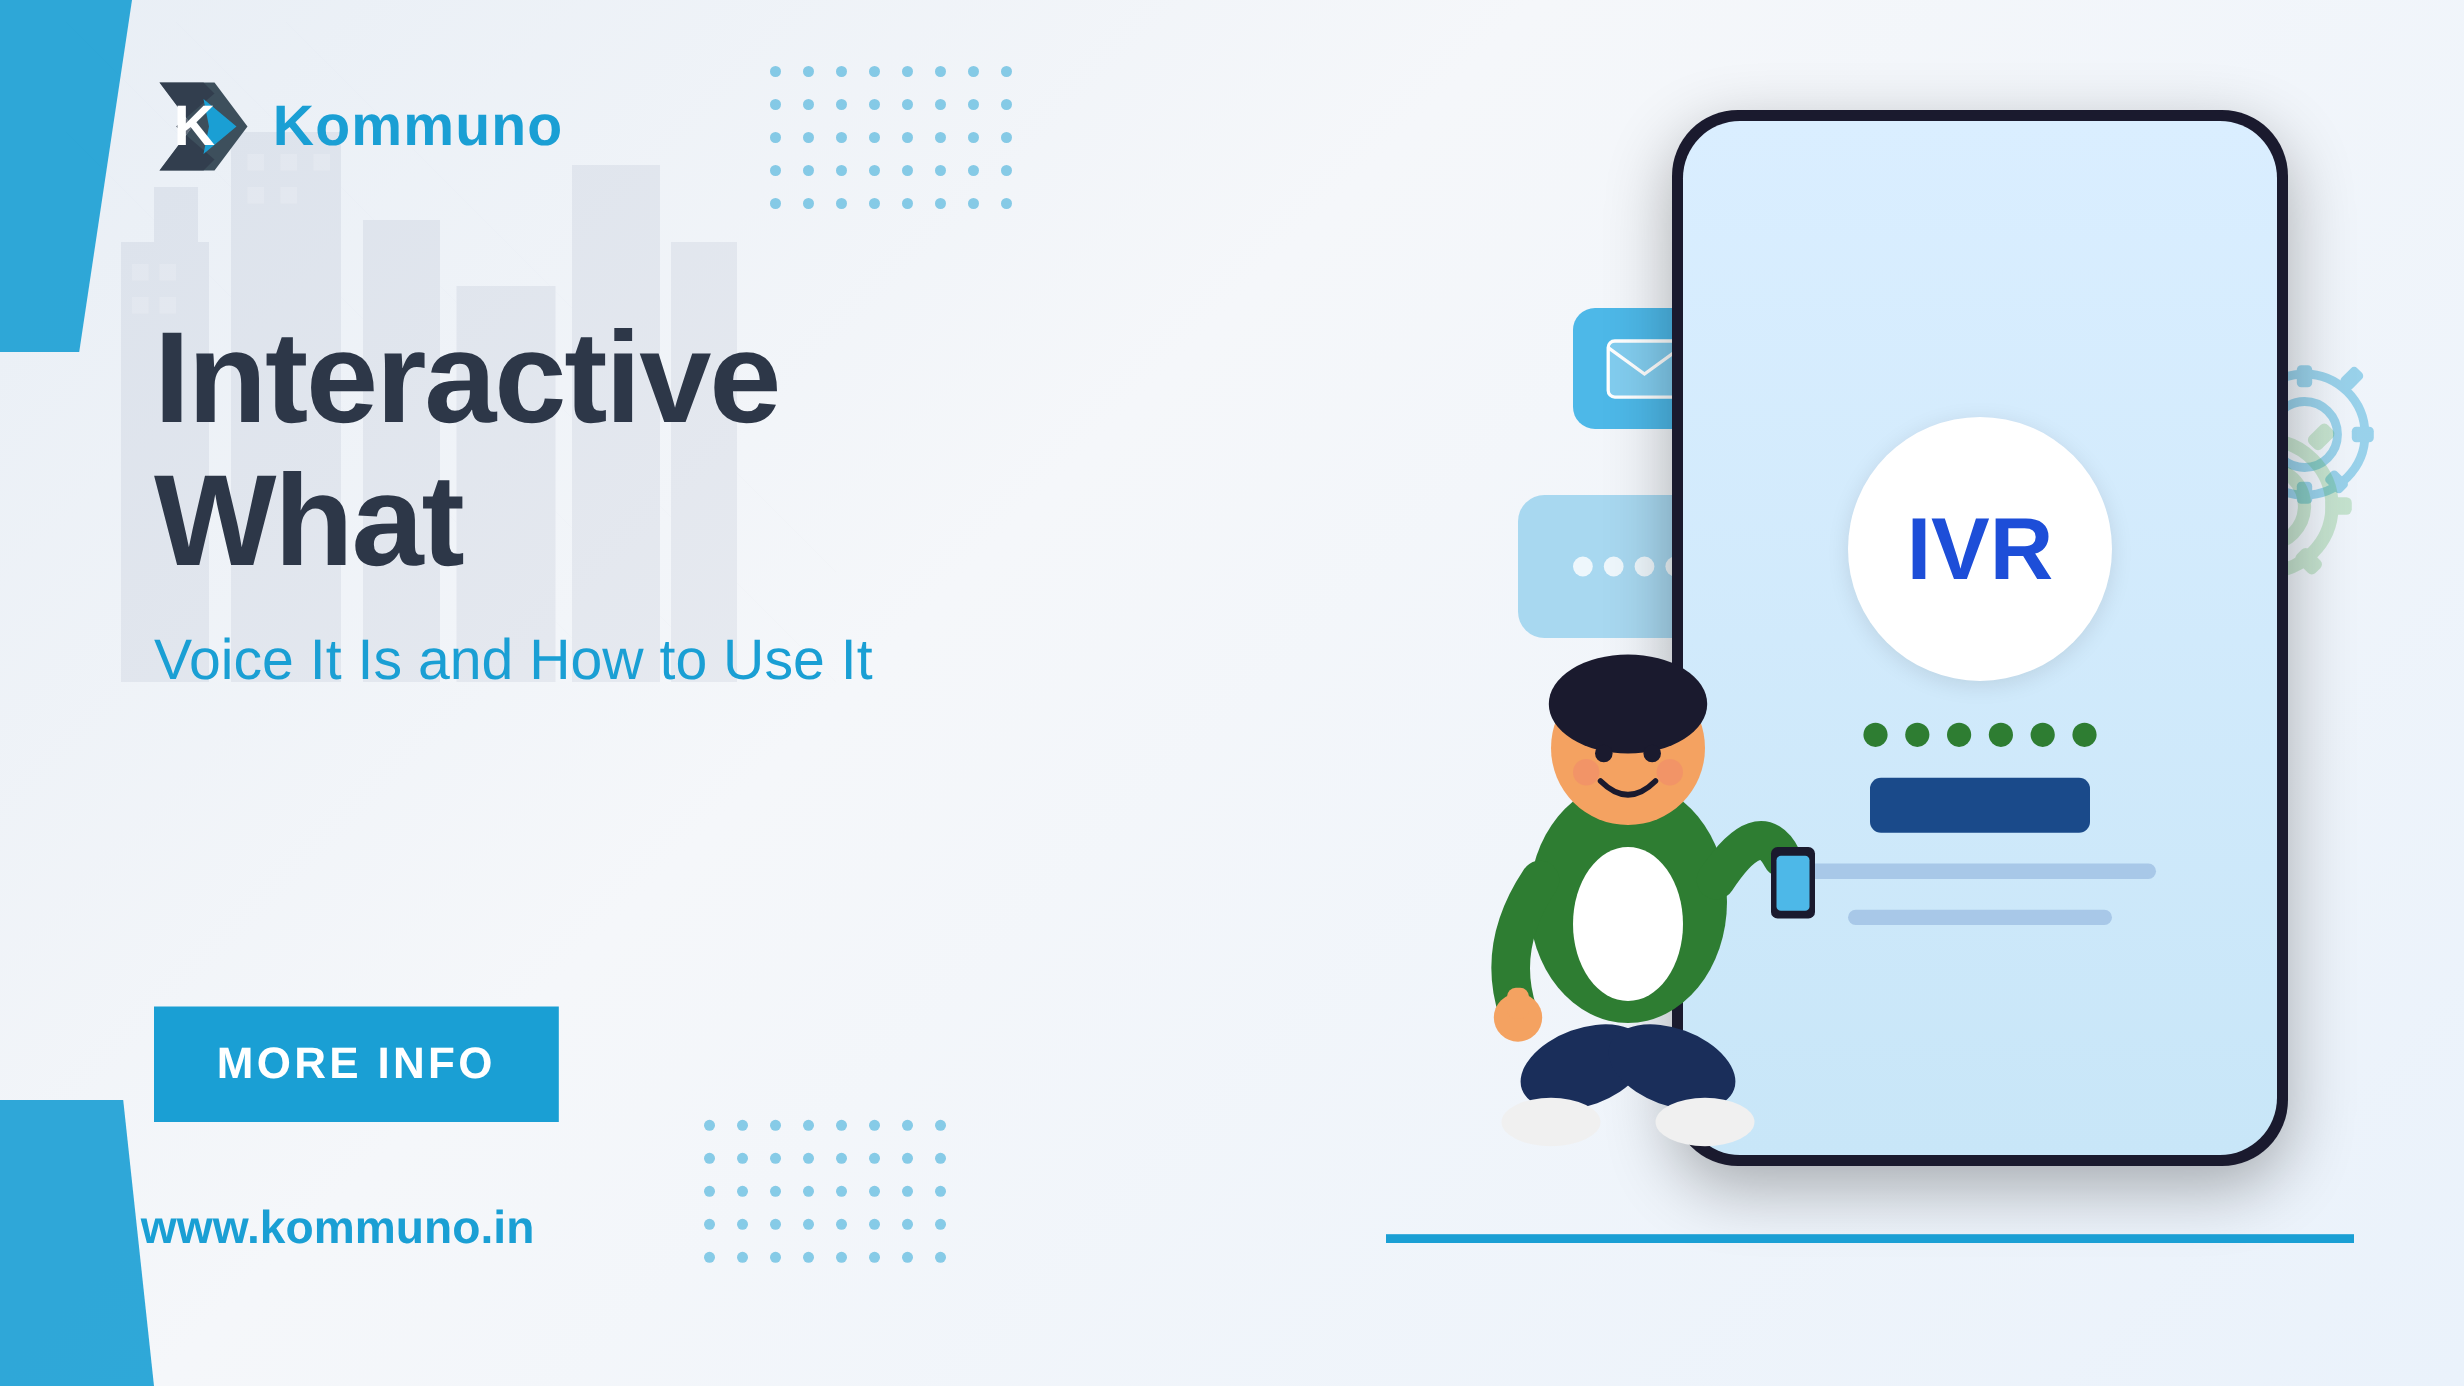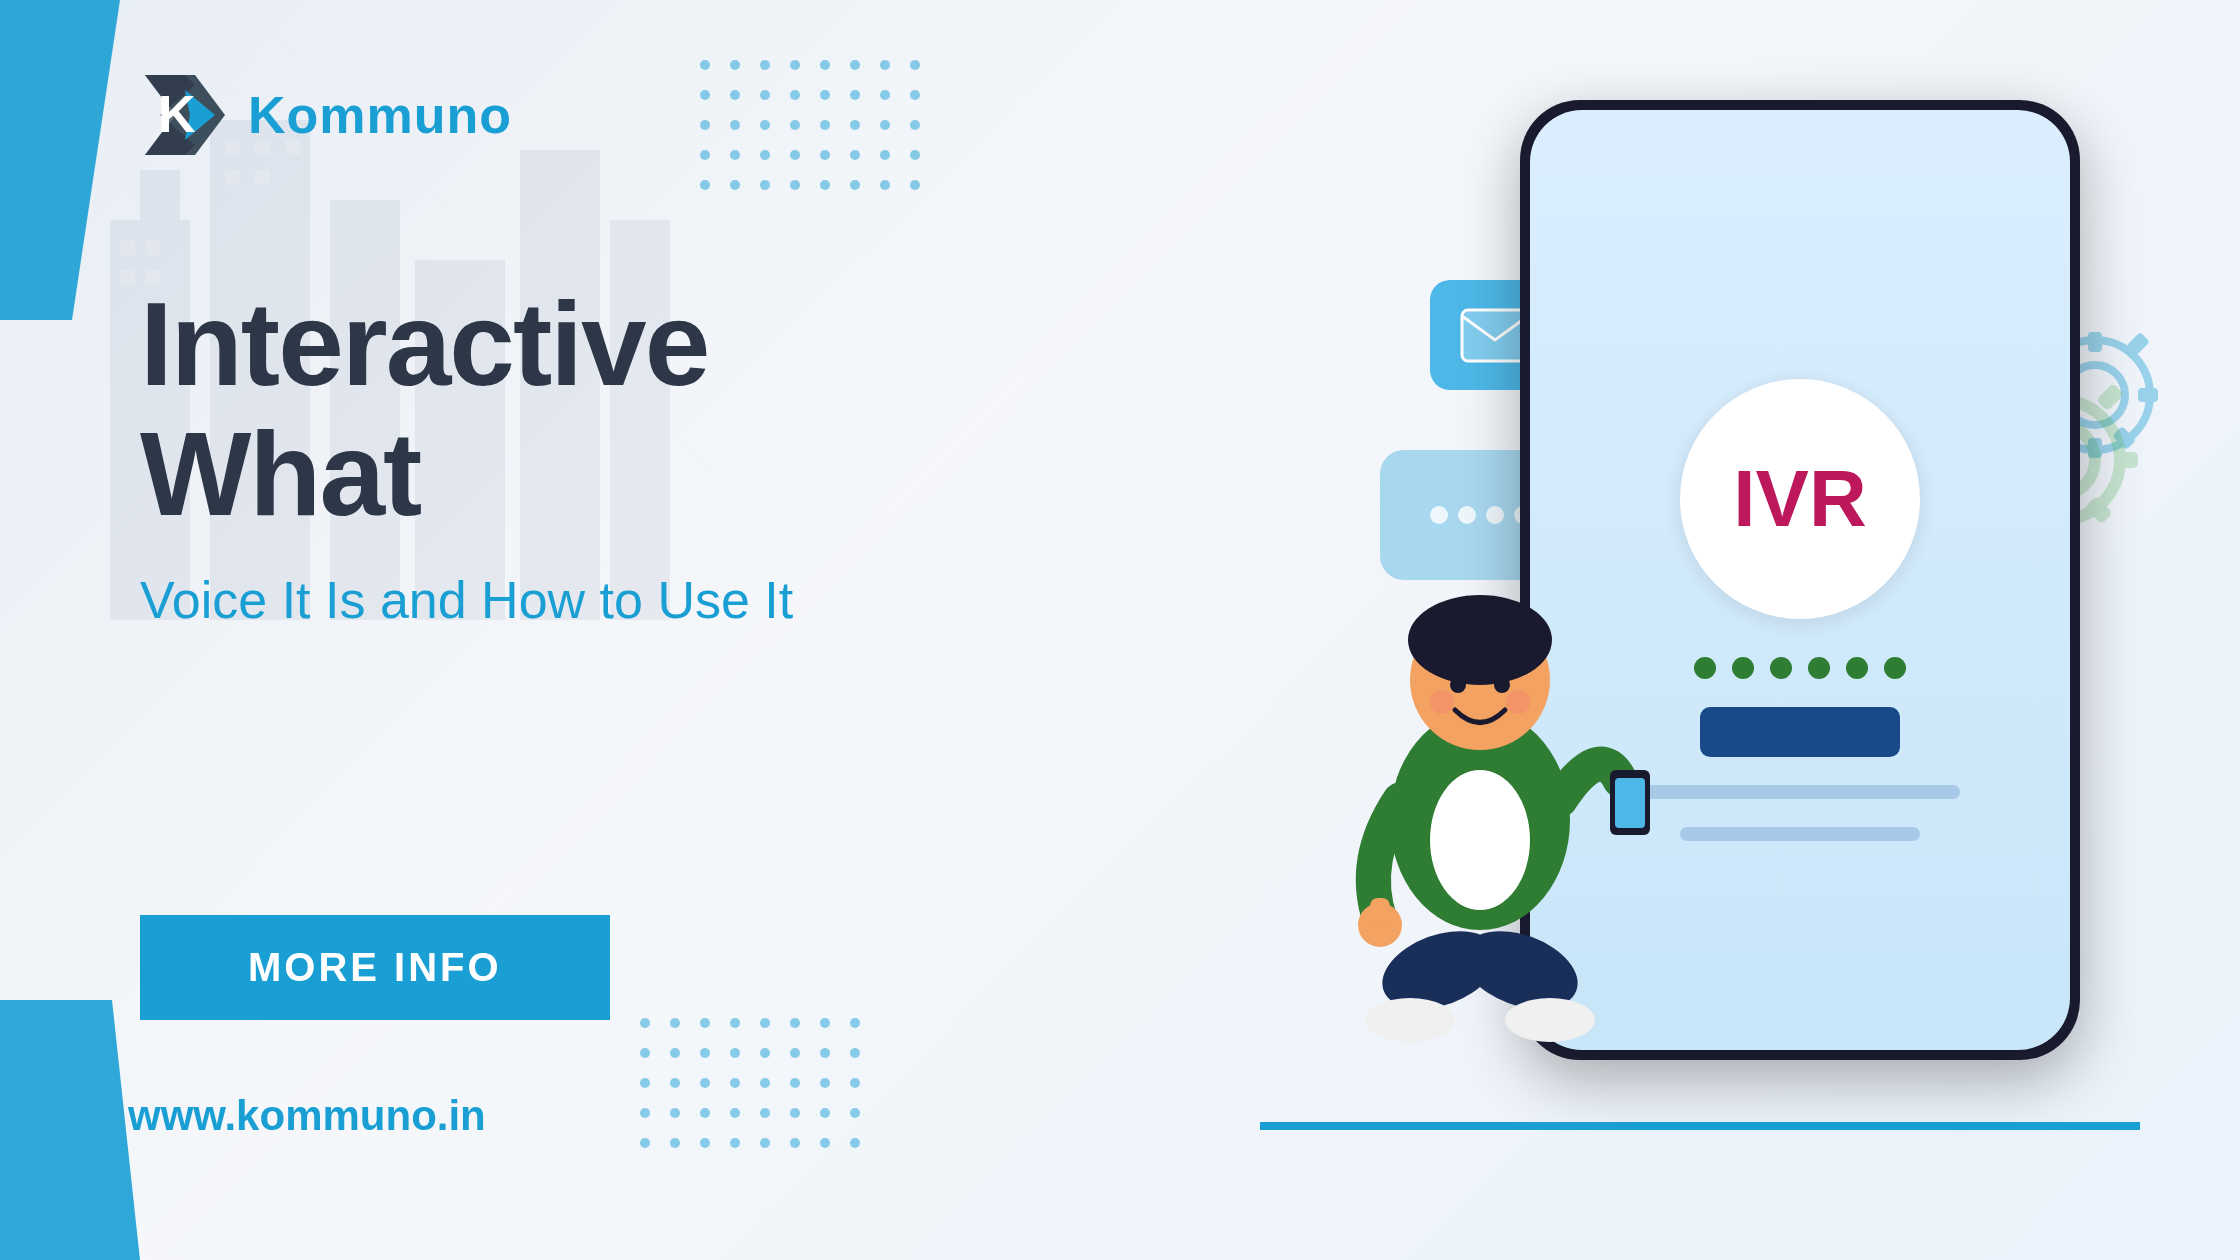--- a/index.html
+++ b/index.html
@@ -136,21 +136,21 @@
     
     .more-info-btn {
       position: absolute;
       bottom: 240px;
       left: 140px;
       background: #1a9fd4;
       color: #fff;
       font-size: 40px;
       font-weight: 900;
       letter-spacing: 3px;
-      padding: 30px 108px;
+      padding: 30px 57px;
       border: none;
       cursor: pointer;
       text-transform: uppercase;
     }
 
     
     .website-url {
       position: absolute;
       bottom: 120px;
       left: 128px;
@@ -205,21 +205,21 @@
       display: flex;
       align-items: center;
       justify-content: center;
       margin-top: 60px;
       box-shadow: 0 4px 20px rgba(0,0,0,0.1);
     }
 
     .ivr-text {
       font-size: 80px;
       font-weight: 900;
-      color: #be185d;
+      color: #1d4ed8;
     }
 
     
     .password-dots {
       display: flex;
       gap: 16px;
       margin-top: 10px;
     }
 
     .pass-dot {

